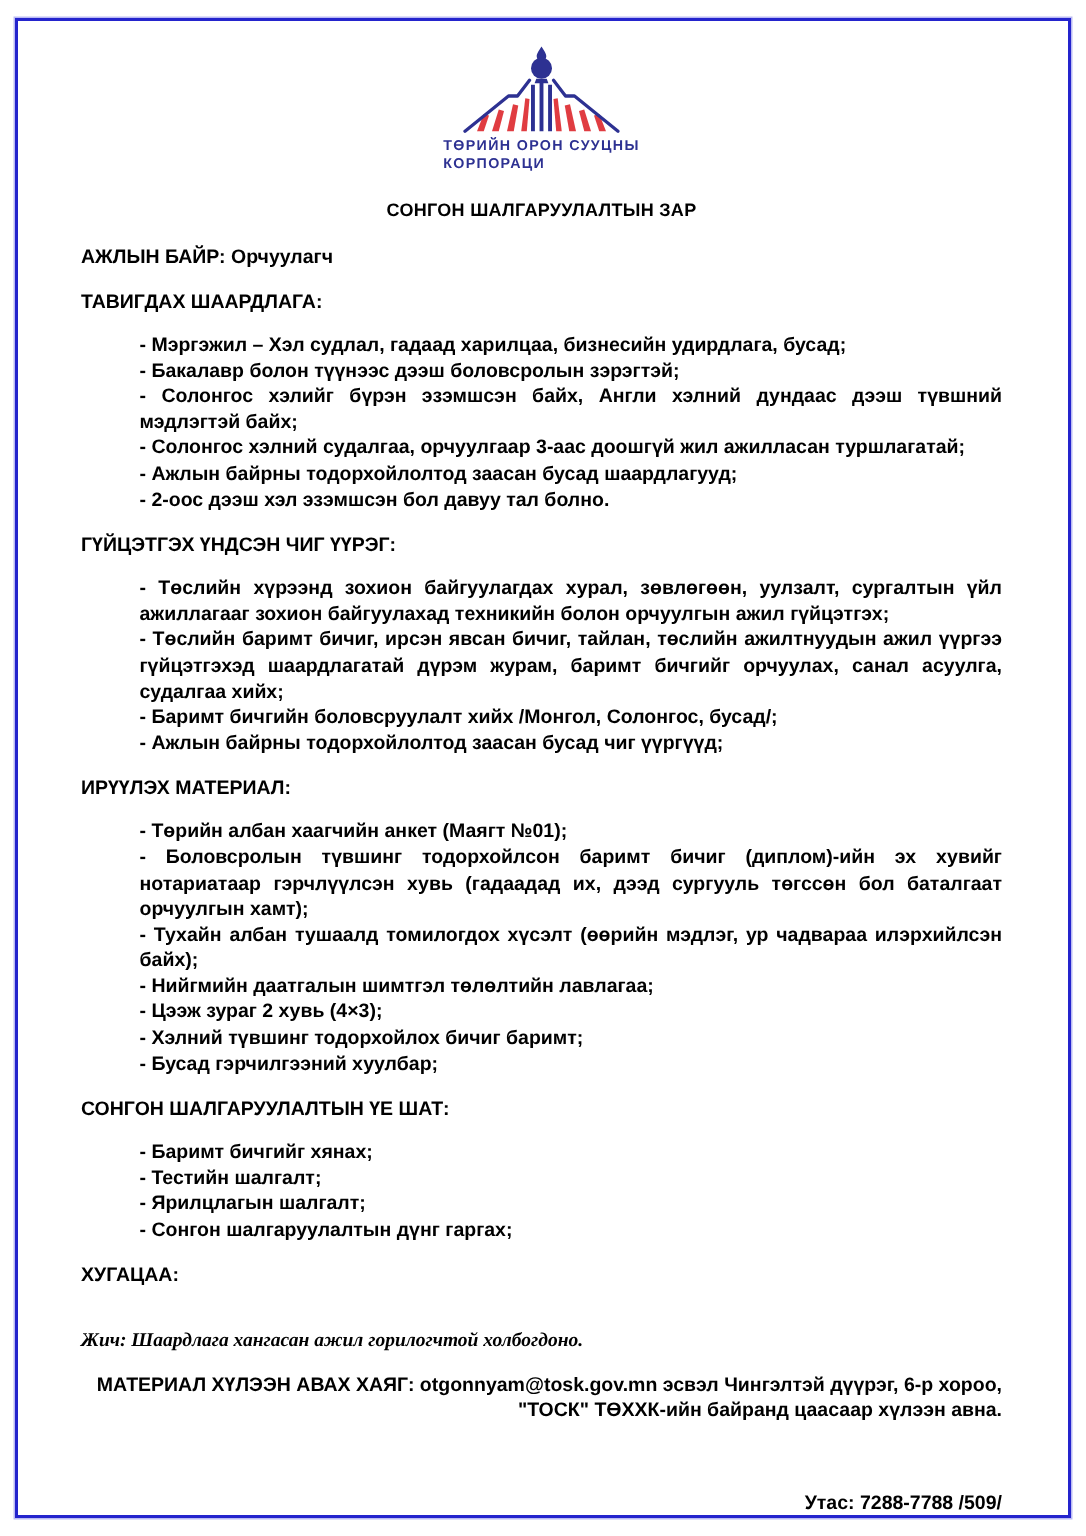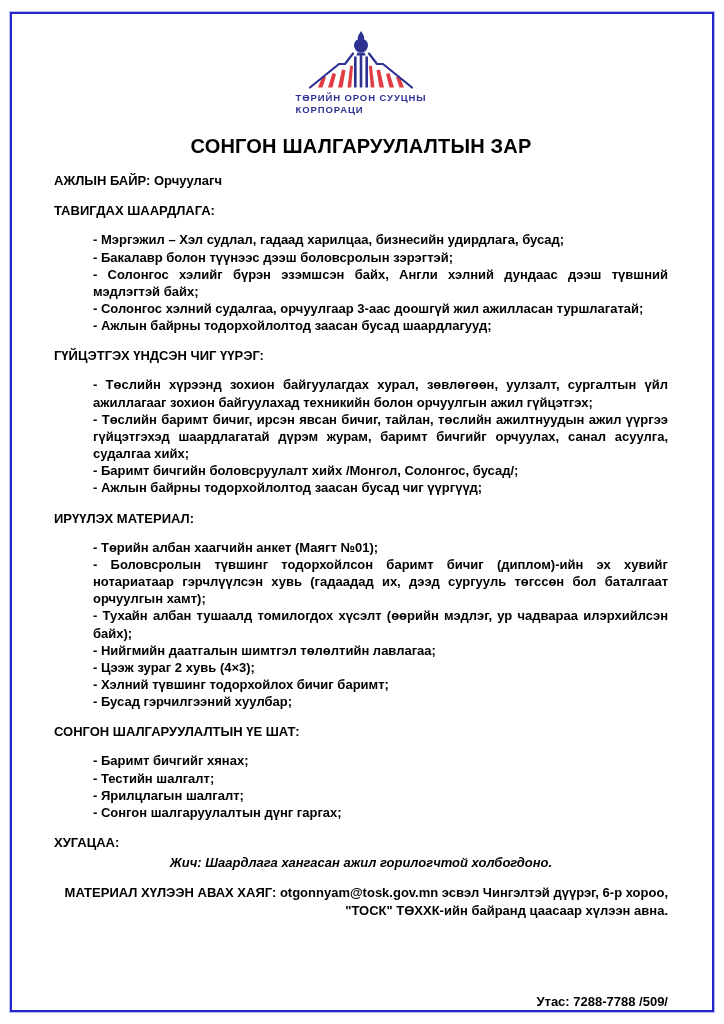--- a/index.html
+++ b/index.html
@@ -7,26 +7,26 @@
   .frame{position:absolute;left:10px;top:12px;right:10px;bottom:12px;
          border:2px solid #2424cd;box-shadow:0 0 0 1px rgba(60,60,220,.35);
          display:flex;flex-direction:column;overflow:hidden;background:#ffffff;}
   .content{flex:1;display:flex;flex-direction:column;
            padding:10px 44px 0 42px;
            font-family:"Liberation Sans",sans-serif;font-weight:700;
            font-size:13px;line-height:1.32;color:#000;}
   .logo{display:flex;flex-direction:column;align-items:center;margin-top:6px;}
   .logo-text{color:#2d3192;font-size:9.5px;line-height:1.3;letter-spacing:.9px;
              text-align:left;font-weight:700;margin-top:2px;}
-  .doc-title{text-align:center;font-size:20px;margin-top:16px;letter-spacing:.2px;}
+  .doc-title{text-align:center;font-size:12px;margin-top:16px;letter-spacing:.2px;}
   .job-line{margin-top:13px;}
   .section{margin-top:13px;}
   .section-items{margin-top:12px;padding-left:39px;}
   .bullet{text-align:justify;}
-  .note-line{text-align:center;font-style:italic;margin-top:3px;}
+  .note-line{text-align:left;font-style:italic;margin-top:26px;font-family:Liberation Serif, serif;}
   .address-block{text-align:right;margin-top:13px;}
   .phone-line{text-align:right;margin-top:auto;padding:0 44px;
               font-family:"Liberation Sans",sans-serif;font-weight:700;font-size:13px;}
 </style>
 </head>
 <body>
 
 <div class="page">
   <div class="frame">
     <div class="content">
@@ -67,20 +67,21 @@
       <div class="job-line">АЖЛЫН БАЙР: Орчуулагч</div>
 
       <div class="section">
         <div>ТАВИГДАХ ШААРДЛАГА:</div>
         <div class="section-items">
           <div class="bullet">- Мэргэжил – Хэл судлал, гадаад харилцаа, бизнесийн удирдлага, бусад;</div>
           <div class="bullet">- Бакалавр болон түүнээс дээш боловсролын зэрэгтэй;</div>
           <div class="bullet">- Солонгос хэлийг бүрэн эзэмшсэн байх, Англи хэлний дундаас дээш түвшний мэдлэгтэй байх;</div>
           <div class="bullet">- Солонгос хэлний судалгаа, орчуулгаар 3-аас доошгүй жил ажилласан туршлагатай;</div>
           <div class="bullet">- Ажлын байрны тодорхойлолтод заасан бусад шаардлагууд;</div>
+          <div class="bullet">- 2-оос дээш хэл эзэмшсэн бол давуу тал болно.</div>
         </div>
       </div>
 
       <div class="section">
         <div>ГҮЙЦЭТГЭХ ҮНДСЭН ЧИГ ҮҮРЭГ:</div>
         <div class="section-items">
           <div class="bullet">- Төслийн хүрээнд зохион байгуулагдах хурал, зөвлөгөөн, уулзалт, сургалтын үйл ажиллагааг зохион байгуулахад техникийн болон орчуулгын ажил гүйцэтгэх;</div>
           <div class="bullet">- Төслийн баримт бичиг, ирсэн явсан бичиг, тайлан, төслийн ажилтнуудын ажил үүргээ гүйцэтгэхэд шаардлагатай дүрэм журам, баримт бичгийг орчуулах, санал асуулга, судалгаа хийх;</div>
           <div class="bullet">- Баримт бичгийн боловсруулалт хийх /Монгол, Солонгос, бусад/;</div>
           <div class="bullet">- Ажлын байрны тодорхойлолтод заасан бусад чиг үүргүүд;</div>

